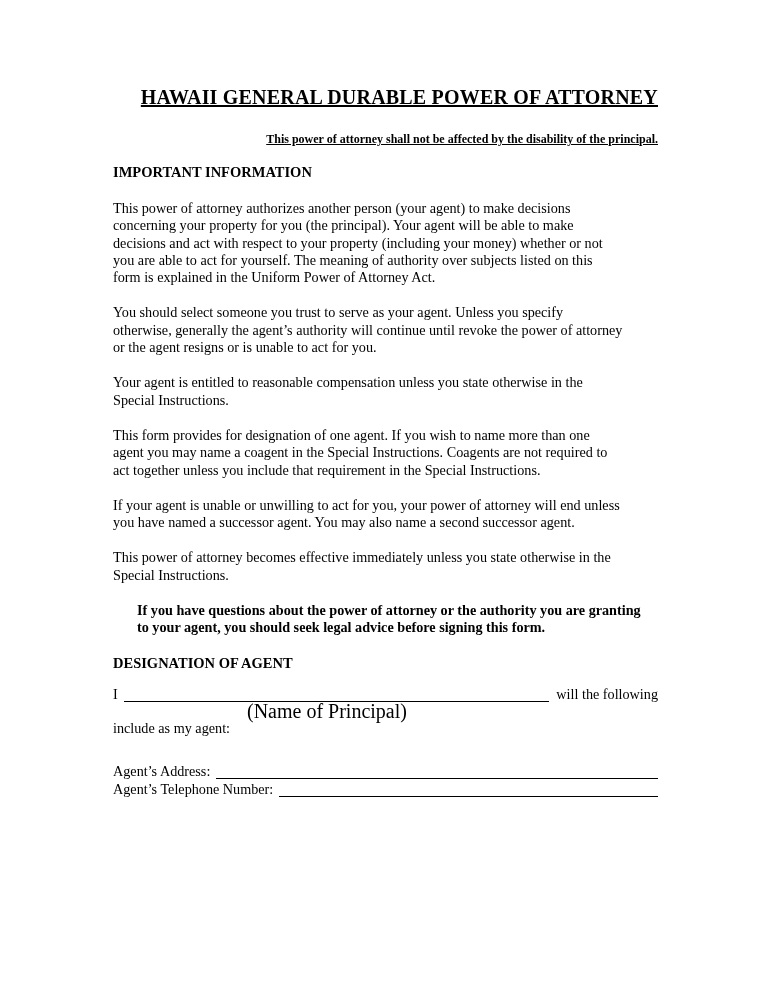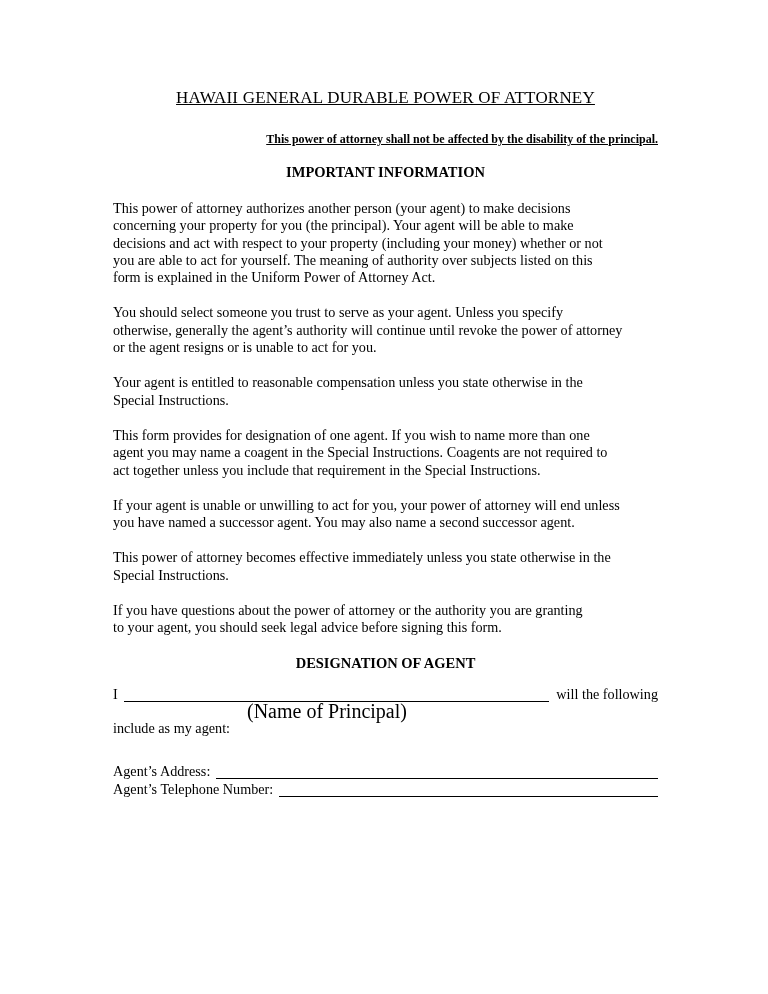--- a/index.html
+++ b/index.html
@@ -12,53 +12,54 @@
     width: 768px;
     height: 994px;
     box-sizing: border-box;
     background: #ffffff;
     color: #000000;
     font-family: "Liberation Serif", "DejaVu Serif", serif;
     padding: 88px 110px 0 113px;
     overflow: hidden;
   }
   .doc-title {
-    font-size: 17px;
+    font-size: 20px;
     line-height: 19px;
-    font-weight: normal;
-    text-align: center;
+    font-weight: bold;
+    text-align: right;
     text-decoration: underline;
     margin: 0 0 24px 0;
     letter-spacing: 0.2px;
     white-space: nowrap;
   }
   .doc-subtitle {
     font-size: 12px;
     line-height: 16px;
     font-weight: bold;
     text-align: right;
     text-decoration: underline;
     margin: 0 0 17px 0;
     white-space: nowrap;
   }
   .section-heading {
     font-size: 14.5px;
     line-height: 17px;
     font-weight: bold;
-    text-align: center;
+    text-align: left;
     margin: 0 0 19px 0;
   }
   .para {
     font-size: 14.2px;
     line-height: 17.3px;
     margin: 0 0 18px 0;
     white-space: pre;
   }
   .para.bold {
-    font-weight: normal;
+    font-weight: bold;
+    margin-left: 24px;
   }
   .designation-heading {
     margin-bottom: 14px;
   }
   .fill-row {
     display: flex;
     align-items: flex-end;
     font-size: 14.2px;
     line-height: 17.3px;
   }

